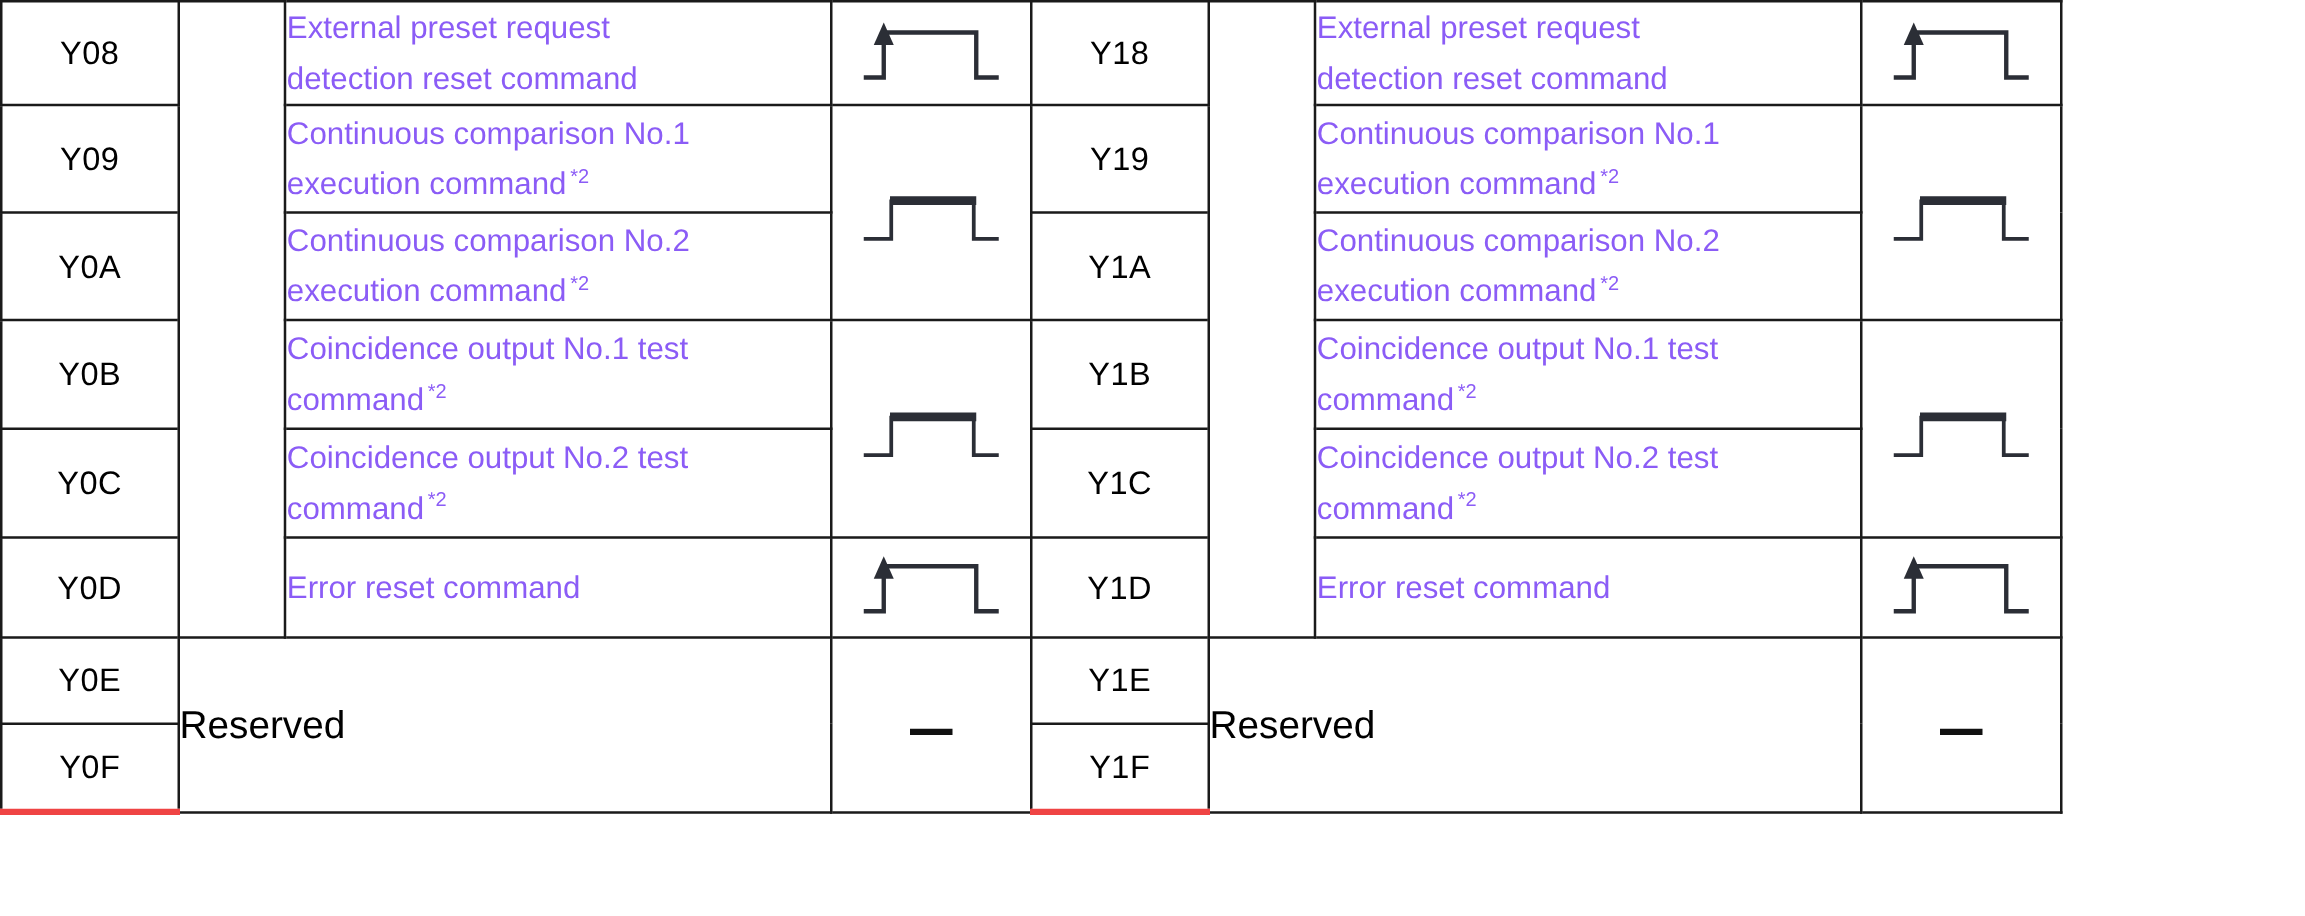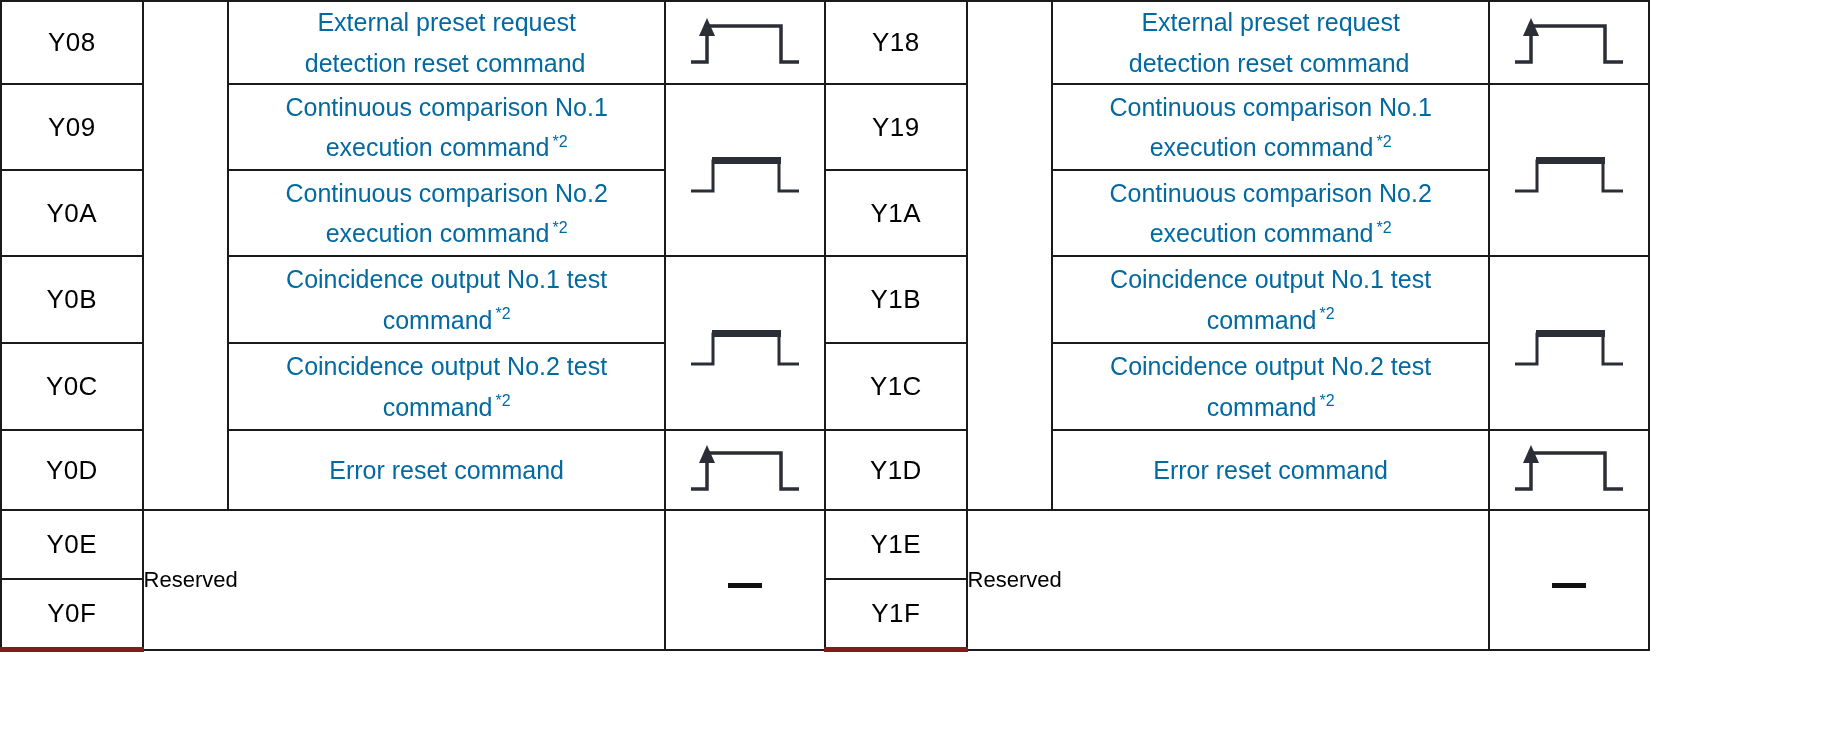--- a/index.html
+++ b/index.html
@@ -62,49 +62,49 @@
     color: #000;
   }
   td.gap {
     background: #ffffff;
     border-top: none;
     border-bottom: none;
   }
   td.gap.gap-top    { border-top: 2px solid #1a1a1a; }
 
   td.desc {
-    text-align: center;
+    text-align: left;
     padding: 4px 6px 6px 10px;
     font-size: 25px;
     line-height: 1.62;
-    color: #0369a1;
+    color: #8b5cf6;
   }
   td.desc .sup {
     font-size: 16px;
     vertical-align: super;
     margin-left: 3px;
   }
   td.wave {
     text-align: center;
   }
   td.reserved {
     text-align: left;
     padding-left: 12px;
-    font-size: 22px;
+    font-size: 31px;
     margin-top: 40px;
   }
   td.dashes {
     text-align: center;
     font-size: 26px;
     font-weight: 700;
     letter-spacing: -1px;
   }
 
   
-  tr.last-row > td { border-bottom: 5px solid #7f1d1d; }
+  tr.last-row > td { border-bottom: 5px solid #ef4444; }
 
   
   .wf { display: block; margin: 0 auto; }
 
   .dash-mark {
     display: inline-block;
     width: 34px;
     height: 5px;
     background: #111;
     position: relative;

